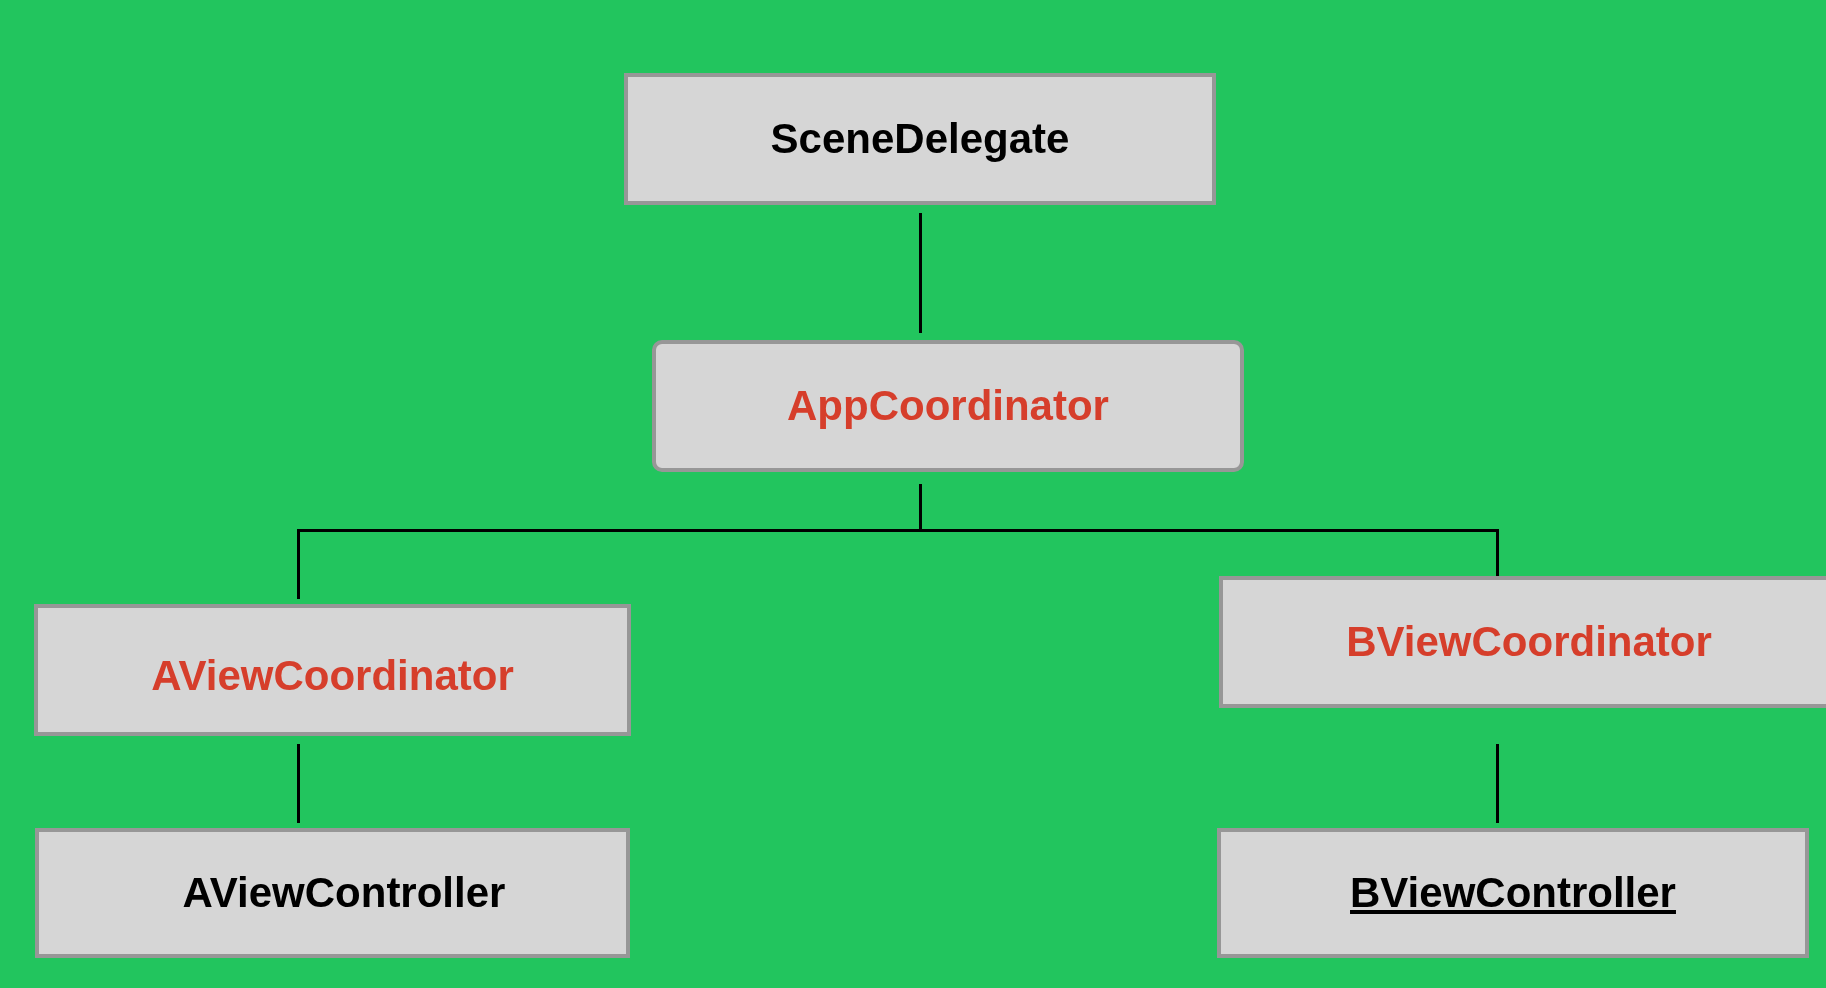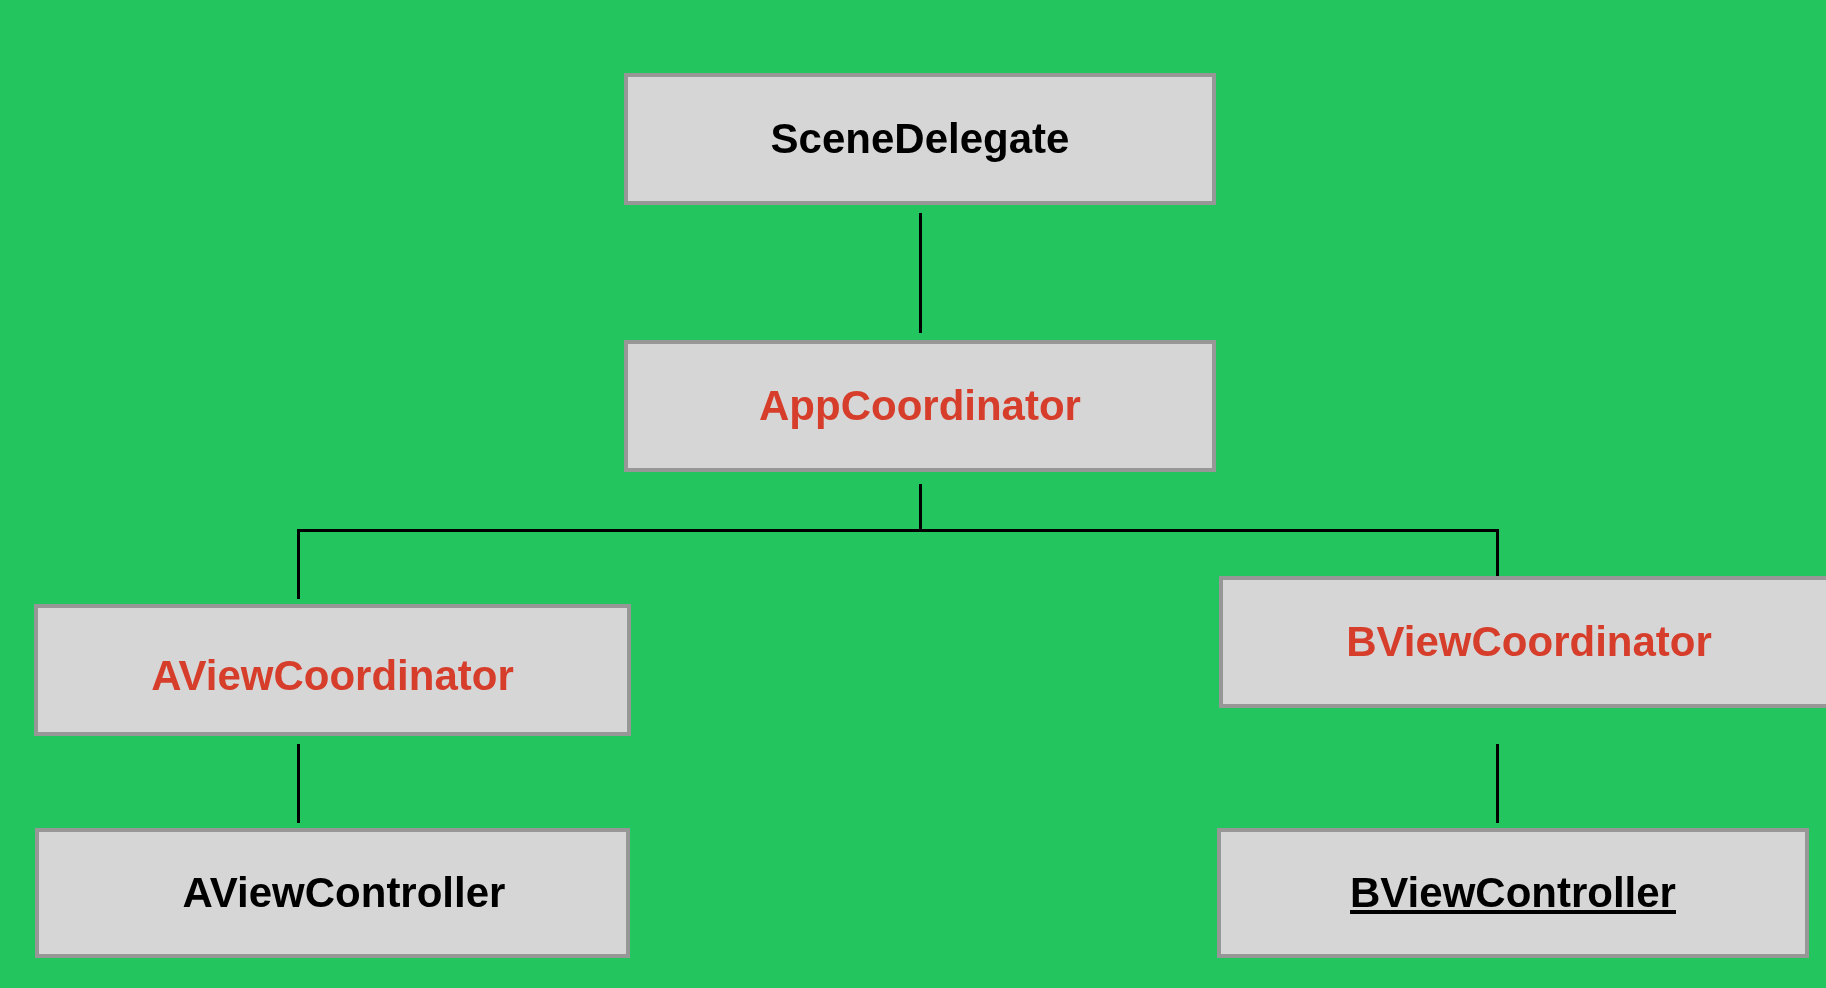--- a/index.html
+++ b/index.html
@@ -34,21 +34,21 @@
   }
   .edge {
     position: absolute;
     background: #000000;
   }
   .v { width: 3px; }
   .h { height: 3px; }
 
   
   #node-scene-delegate     { left: 624px;  top: 73px;  }
-  #node-app-coordinator    { left: 624px;  top: 340px; }
+  #node-app-coordinator    { left: 652px;  top: 340px; border-radius: 10px; }
   #node-a-view-coordinator { left: 34px;   top: 604px; width: 597px; }
   #node-b-view-coordinator { left: 1219px; top: 576px; width: 620px; }
   #node-a-view-controller  { left: 35px;   top: 828px; width: 595px; height: 130px; }
   #node-b-view-controller  { left: 1217px; top: 828px; width: 592px; height: 130px; text-decoration: underline; }
 
   
   #edge-scene-app          { left: 919px;  top: 213px; height: 120px; }
   #edge-app-stub           { left: 919px;  top: 484px; height: 48px;  }
   #edge-split-horizontal   { left: 297px;  top: 529px; width: 1202px; }
   #edge-split-left-drop    { left: 297px;  top: 529px; height: 70px;  }

